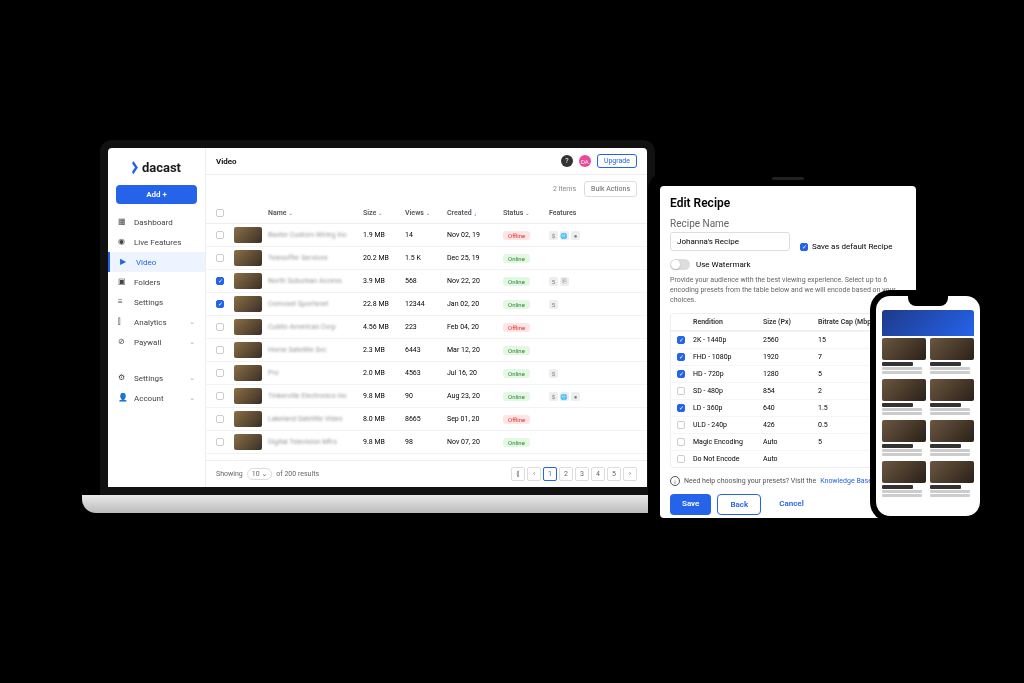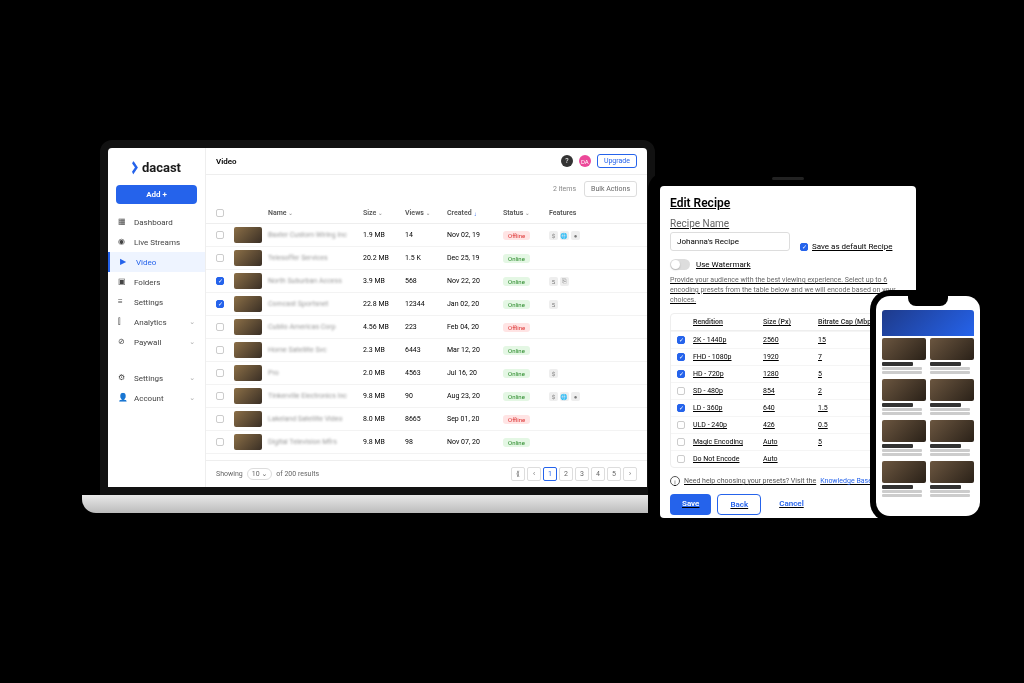--- a/index.html
+++ b/index.html
@@ -48,21 +48,21 @@
 .badge.online { background: #e4f7e4; color: #2a8a2a; }
 .feat { display: flex; gap: 2px; }
 .feat-icon { width: 9px; height: 9px; border-radius: 2px; background: #eee; color: #777; display: flex; align-items: center; justify-content: center; font-size: 6px; }
 
 .footer { display: flex; align-items: center; padding: 6px 10px; border-top: 1px solid #eee; font-size: 7px; color: #666; }
 .pager { margin-left: auto; display: flex; gap: 2px; }
 .page-btn { width: 14px; height: 14px; border: 1px solid #ddd; display: flex; align-items: center; justify-content: center; border-radius: 2px; font-size: 7px; }
 .page-btn.active { border-color: #2563eb; color: #2563eb; }
 
 
-.tablet { position: absolute; left: 648px; top: 172px; width: 280px; height: 360px; background: #000; border-radius: 18px; padding: 14px 12px; text-decoration: underline; }
+.tablet { position: absolute; left: 648px; top: 172px; width: 280px; height: 360px; background: #000; border-radius: 18px; padding: 14px 12px; }
 .tablet::before { content: ""; position: absolute; top: 5px; left: 50%; transform: translateX(-50%); width: 32px; height: 3px; background: #222; border-radius: 3px; }
 .tablet-screen { width: 100%; height: 100%; background: #fff; border-radius: 4px; padding: 10px; font-size: 8px; overflow: hidden; }
 .panel-title { font-size: 12px; font-weight: 600; margin-bottom: 8px; }
 .field-label { font-size: 10px; color: #666; margin-bottom: 3px; }
 .field-row { display: flex; gap: 10px; align-items: end; margin-bottom: 8px; }
 .text-input { border: 1px solid #ddd; border-radius: 3px; padding: 4px 6px; font-size: 8px; width: 120px; }
 .check-label { display: flex; align-items: center; gap: 4px; font-size: 8px; }
 .toggle-row { display: flex; align-items: center; gap: 6px; margin-bottom: 6px; }
 .toggle { width: 20px; height: 11px; background: #ddd; border-radius: 6px; position: relative; }
 .toggle::after { content: ""; position: absolute; width: 9px; height: 9px; background: #fff; border-radius: 50%; top: 1px; left: 1px; box-shadow: 0 1px 2px rgba(0,0,0,.2); }
@@ -103,21 +103,21 @@
           <span class="logo-text">dacast</span>
         </div>
         <div class="add-btn">Add +</div>
         <div id="nav-main">
             <div class="nav-item">
               <span class="nav-icon">▦</span>
               <span>Dashboard</span>
             </div>
             <div class="nav-item">
               <span class="nav-icon">◉</span>
-              <span>Live Streams</span>
+              <span>Live Features</span>
             </div>
             <div class="nav-item active">
               <span class="nav-icon">▶</span>
               <span>Video</span>
             </div>
             <div class="nav-item">
               <span class="nav-icon">▣</span>
               <span>Folders</span>
             </div>
             <div class="nav-item">

